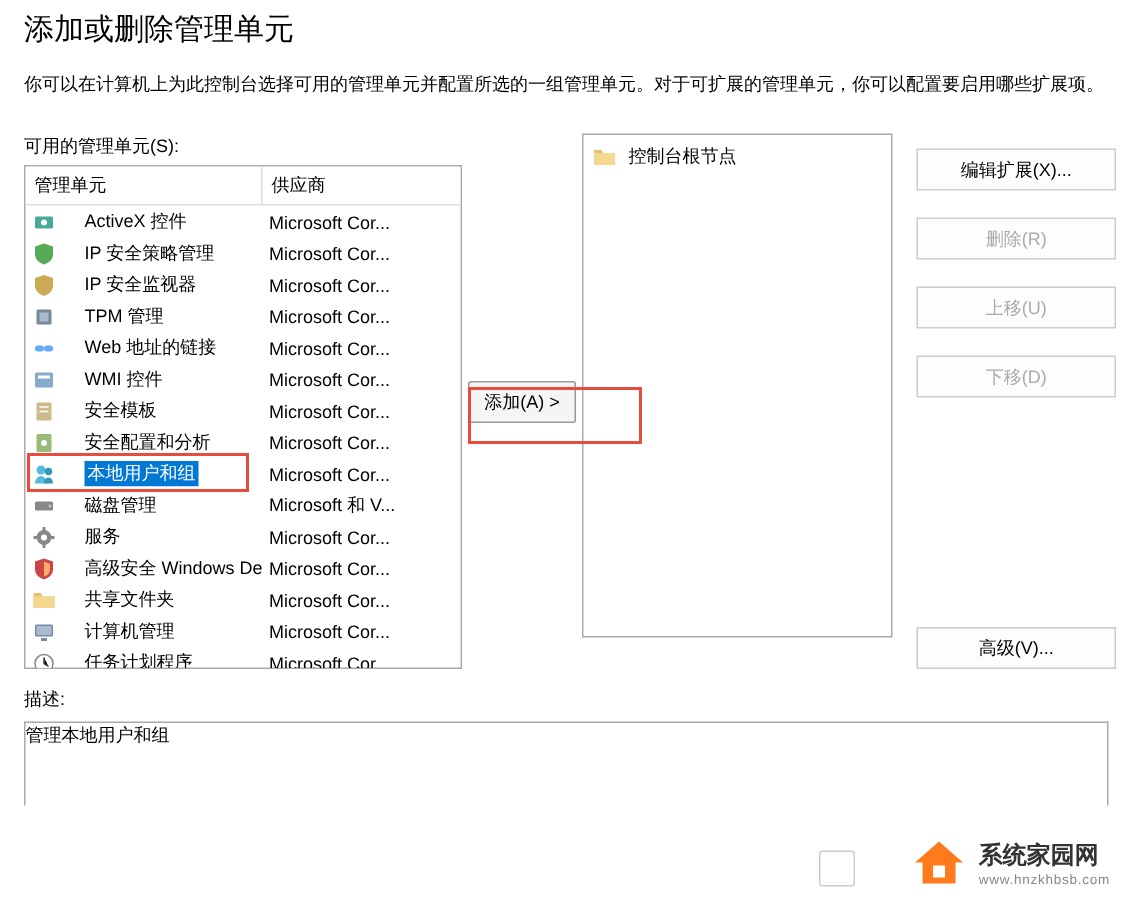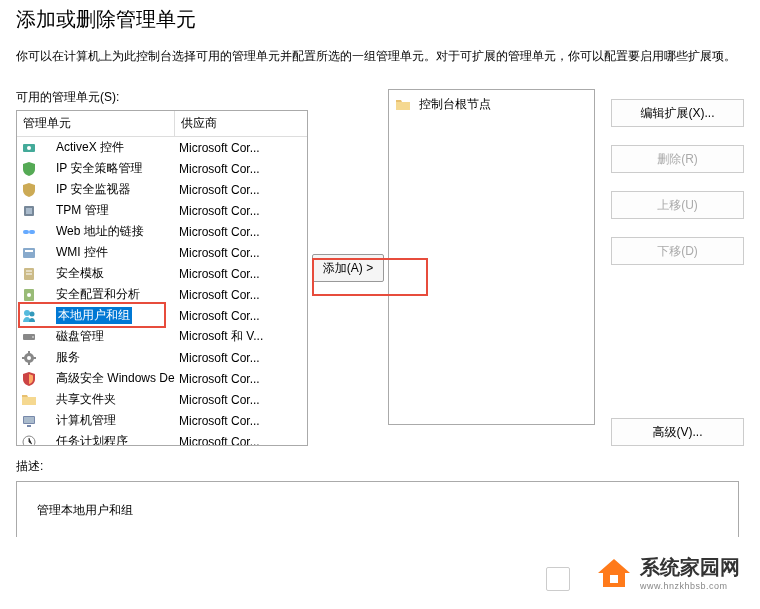--- a/index.html
+++ b/index.html
@@ -27,24 +27,24 @@
     .icon { width: 16px; height: 16px; display: inline-flex; align-items: center; justify-content: center; flex-shrink: 0; }
     .icon svg { width: 16px; height: 16px; }
     .sel-box { border: 1px solid #aaa; height: 336px; background: #fff; padding: 4px; }
     .tree-item { display: flex; align-items: center; gap: 8px; padding: 2px; }
     .btn { border: 1px solid #ccc; background: #fdfdfd; padding: 5px 10px; height: 28px; cursor: pointer; font-family: inherit; font-size: 12px; min-width: 130px; text-align: center; }
     .btn:disabled { color: #aaa; }
     .btn-add { min-width: 62px; border: 1px solid #999; background: #f5f5f5; border-radius: 2px; }
     .red-box-add { position: absolute; border: 2px solid #e74c3c; top: 258px; left: 312px; width: 116px; height: 38px; pointer-events: none; }
     .red-box-row { position: absolute; border: 2px solid #e74c3c; top: 302px; left: 18px; width: 148px; height: 26px; pointer-events: none; }
     .desc-section { padding: 12px 16px 0 16px; }
-    .desc-box { border: 1px solid #aaa; height: 56px; padding: 20px; margin-top: 6px; border-bottom: none; width: 723px; }
+    .desc-box { border: 1px solid #aaa; height: 56px; padding: 0; margin-top: 6px; border-bottom: none; width: 723px; }
     .logo-area { position: absolute; bottom: 18px; right: 20px; display: flex; align-items: center; gap: 8px; }
     .logo-icon { width: 36px; height: 32px; }
-    .logo-text { font-size: 20px; font-weight: bold; color: #333; }
+    .logo-text { font-size: 16px; font-weight: bold; color: #333; }
     .logo-sub { font-size: 9px; color: #888; letter-spacing: 0.5px; }
     .logo-left { position: absolute; bottom: 18px; right: 190px; width: 24px; height: 24px; border: 1px solid #ccc; border-radius: 2px; }
   </style>
 </head>
 <body>
 
 <div class="title">添加或删除管理单元</div>
 <div class="subtitle">你可以在计算机上为此控制台选择可用的管理单元并配置所选的一组管理单元。对于可扩展的管理单元，你可以配置要启用哪些扩展项。</div>
 
 <div class="main-area">

